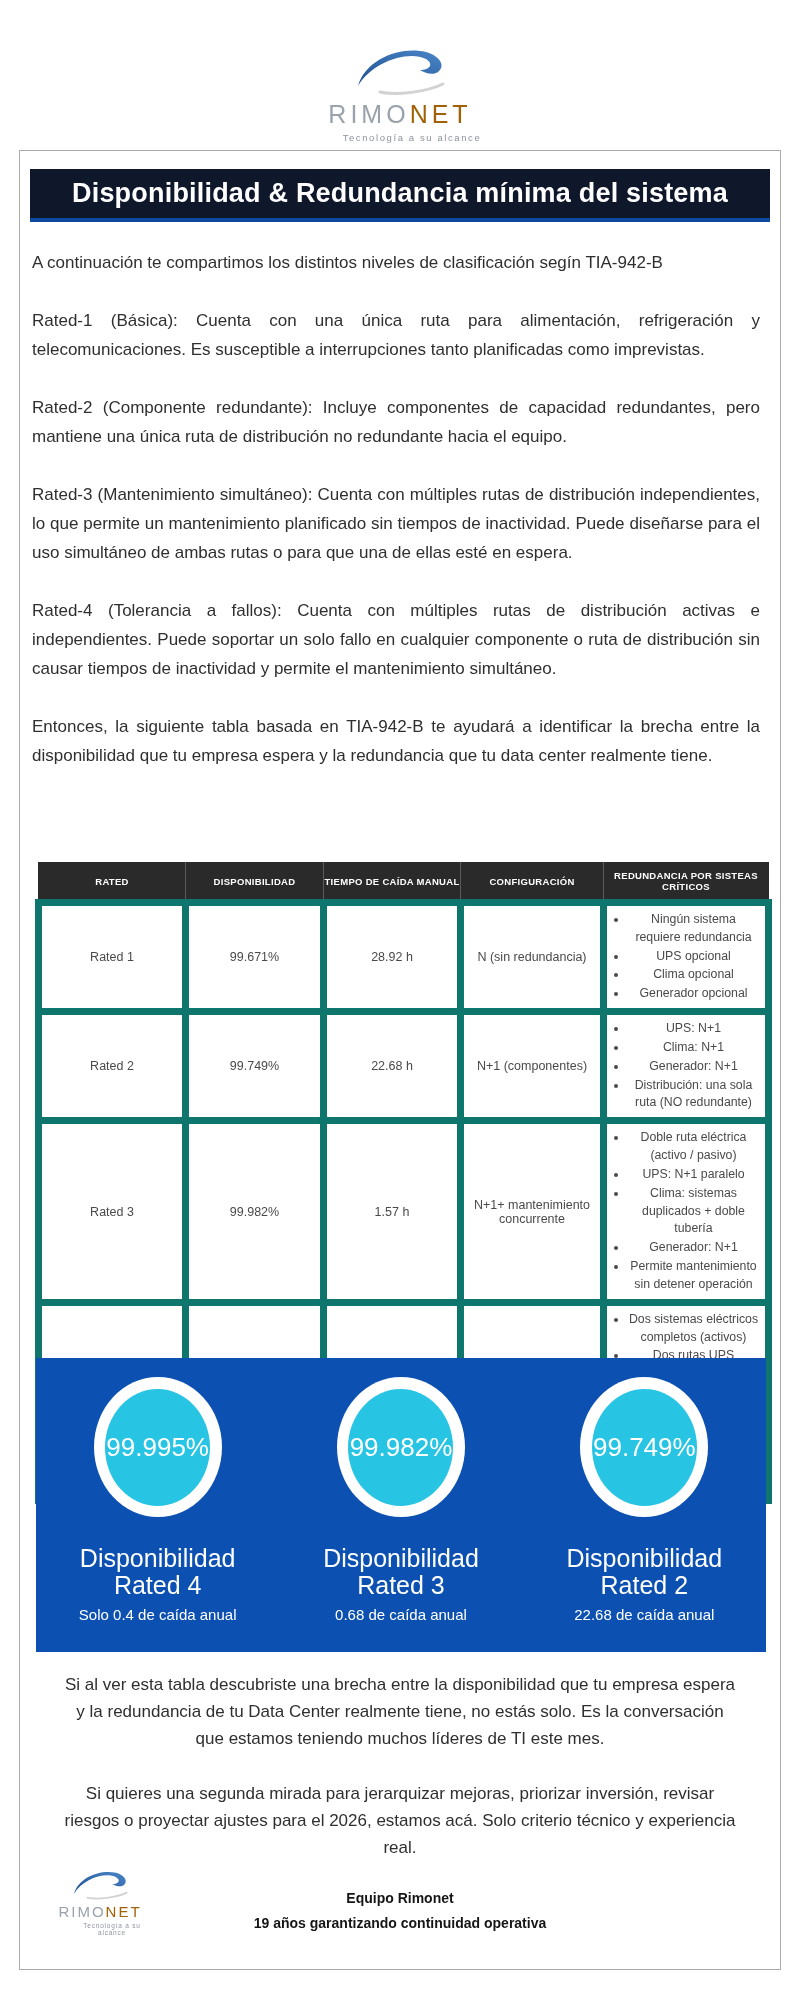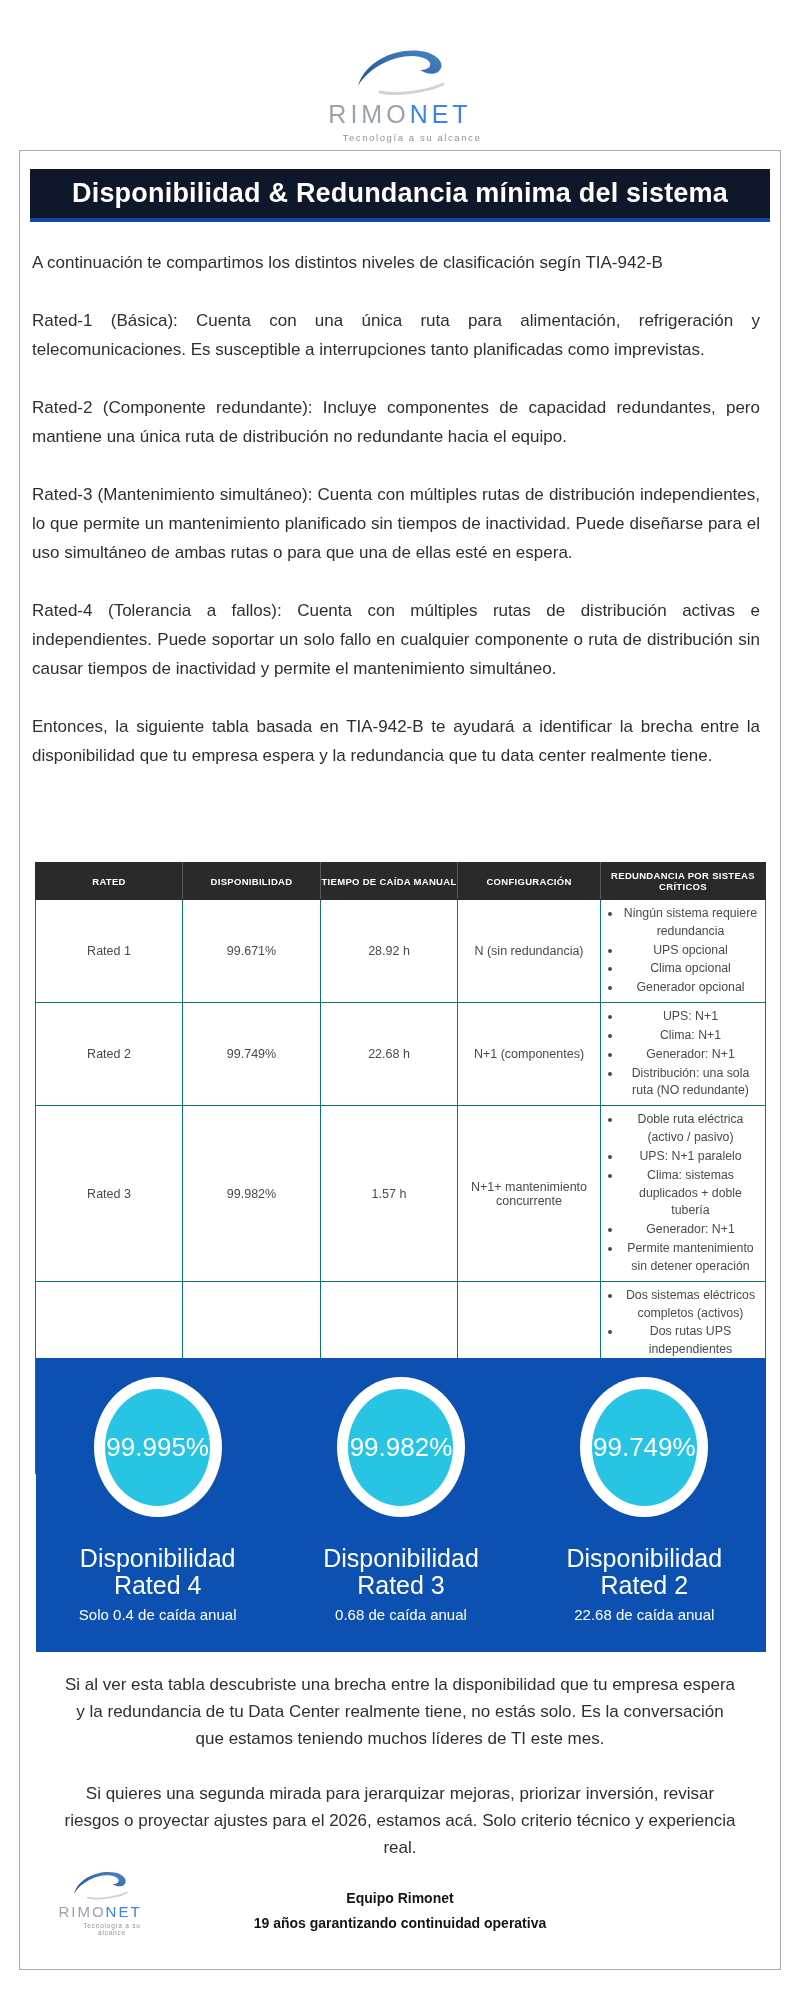--- a/index.html
+++ b/index.html
@@ -4,21 +4,21 @@
 <style>
   html,body{margin:0;padding:0;}
   body{
     width:800px;height:2000px;position:relative;background:#ffffff;
     font-family:"Liberation Sans", sans-serif;color:#2f2f2f;overflow:hidden;
   }
   
   .logo-top{position:absolute;left:0;top:42px;width:800px;text-align:center;}
   .logo-top .swoosh{display:block;margin:0 auto;}
   .brand{font-size:25px;letter-spacing:4px;color:#9aa2ac;margin-top:2px;}
-  .brand .net{color:#3b82f6;}
+  .brand .net{color:#a16207;}
   .tagline{font-size:9.5px;color:#8d949e;letter-spacing:1.6px;margin-top:3px;padding-left:24px;}
 
   
   .card{position:absolute;left:19px;top:150px;width:760px;height:1818px;border:1px solid #ababab;}
 
   
   .header-bar{
     position:absolute;left:30px;top:169px;width:740px;height:49px;
     background:#0f172a;border-bottom:4px solid #0f499f;
     display:flex;align-items:center;justify-content:center;
@@ -30,21 +30,21 @@
   .paragraphs p{margin:0 8px 29px 0;}
 
   
   table.rated{position:absolute;left:35px;top:862px;width:730px;border-collapse:collapse;table-layout:fixed;}
   table.rated th{
     background:#2a2a2a;color:#ffffff;font-size:9.5px;font-weight:bold;letter-spacing:0.3px;
     height:36px;border:1px solid #2a2a2a;border-right:1px solid #5a5a5a;padding:0 0;
   }
   table.rated th:last-child{border-right:1px solid #2a2a2a;}
   table.rated td{
-    border:1px solid #0f766e;color:#4a4a4a;font-size:12.5px;
+    border:7px solid #0f766e;color:#4a4a4a;font-size:12.5px;
     text-align:center;vertical-align:middle;padding:4px 6px;
   }
   td.bullets-cell{text-align:left;vertical-align:middle;padding:8px 4px 8px 6px;}
   td.bullets-cell ul{margin:0;padding-left:15px;}
   td.bullets-cell li{margin:1px 0;line-height:1.45;font-size:12.3px;color:#4a4a4a;}
 
   
   .panel{position:absolute;left:36px;top:1358px;width:730px;height:294px;background:#0c51b2;display:flex;}
   .panel-col{flex:1;display:flex;flex-direction:column;align-items:center;}
   .ring{margin-top:19px;width:128px;height:140px;background:#ffffff;border-radius:50%;

